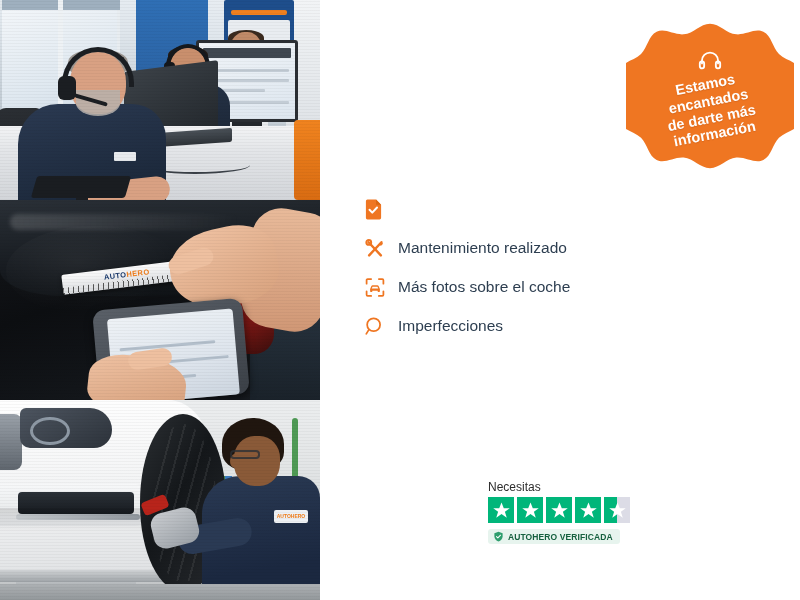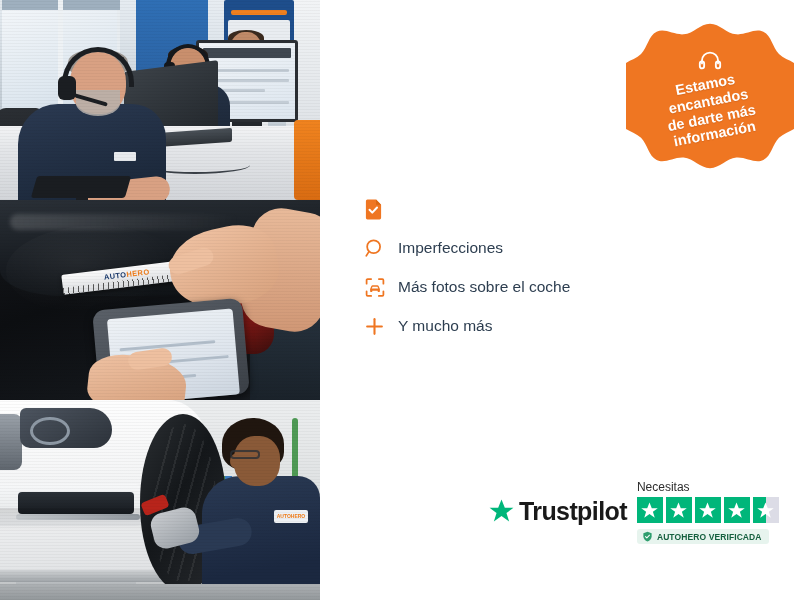--- a/index.html
+++ b/index.html
@@ -702,29 +702,32 @@
       <li class="feature-item">
         <span class="feature-icon">
           <svg width="19" height="23" viewBox="0 0 20 24" aria-hidden="true">
             <path d="M2 3.2A1.6 1.6 0 0 1 3.6 1.6h9.1L18 6.9v13.9a1.6 1.6 0 0 1-1.6 1.6H3.6A1.6 1.6 0 0 1 2 20.8z" fill="#ef7622"></path>
             <path d="M12.7 1.6 18 6.9h-5.3z" fill="#d96712"></path>
             <path d="M5.8 12.3l2.9 3 5-5.4" fill="none" stroke="#ffffff" stroke-width="2.1" stroke-linecap="round" stroke-linejoin="round"></path>
           </svg>
         </span>
       </li>
 
-
       <li class="feature-item">
         <span class="feature-icon">
-          <svg width="21" height="21" viewBox="0 0 24 24" aria-hidden="true">
-            <circle cx="11" cy="10" r="7.4" fill="none" stroke="#ef7622" stroke-width="2"></circle>
-            <line x1="5.6" y1="15.6" x2="2.6" y2="20.4" stroke="#ef7622" stroke-width="2" stroke-linecap="round"></line>
+          <svg width="22" height="22" viewBox="0 0 24 24" aria-hidden="true">
+            <g stroke="#ef7622" stroke-width="2.6" stroke-linecap="round">
+              <line x1="5" y1="4.6" x2="18.4" y2="19"></line>
+              <line x1="19" y1="4.6" x2="5.6" y2="19"></line>
+            </g>
+            <circle cx="5.2" cy="4.8" r="2.6" fill="none" stroke="#ef7622" stroke-width="2.2"></circle>
+            <path d="M18.8 4.2l2 2-2.4 2.4-2-2z" fill="#ef7622"></path>
           </svg>
         </span>
-        <span class="feature-label">Imperfecciones</span>
+        <span class="feature-label">Mantenimiento realizado</span>
       </li>
 
       <li class="feature-item">
         <span class="feature-icon">
           <svg width="22" height="21" viewBox="0 0 24 24" aria-hidden="true">
             <g fill="none" stroke="#ef7622" stroke-width="2" stroke-linecap="round">
               <path d="M2.4 7.6V3.6a1.2 1.2 0 0 1 1.2-1.2h4"></path>
               <path d="M21.6 7.6V3.6a1.2 1.2 0 0 0-1.2-1.2h-4"></path>
               <path d="M2.4 16.4v4a1.2 1.2 0 0 0 1.2 1.2h4"></path>
               <path d="M21.6 16.4v4a1.2 1.2 0 0 1-1.2 1.2h-4"></path>
@@ -732,41 +735,34 @@
             <path d="M6.4 13.6l1.5-3.3a1.5 1.5 0 0 1 1.4-.9h5.4a1.5 1.5 0 0 1 1.4.9l1.5 3.3v2.6a.8.8 0 0 1-.8.8h-1a.8.8 0 0 1-.8-.8v-.5H9v.5a.8.8 0 0 1-.8.8h-1a.8.8 0 0 1-.8-.8z" fill="#ef7622"></path>
             <path d="M8.2 13.2l1-2.1h5.6l1 2.1z" fill="#fdfdfd"></path>
           </svg>
         </span>
         <span class="feature-label">Más fotos sobre el coche</span>
       </li>
 
       <li class="feature-item">
         <span class="feature-icon">
           <svg width="21" height="21" viewBox="0 0 24 24" aria-hidden="true">
-            <g stroke="#ef7622" stroke-width="2.4" stroke-linecap="round">
-              <line x1="12" y1="3.6" x2="12" y2="20.4"></line>
-              <line x1="3.6" y1="12" x2="20.4" y2="12"></line>
-            </g>
+            <circle cx="11" cy="10" r="7.4" fill="none" stroke="#ef7622" stroke-width="2"></circle>
+            <line x1="5.6" y1="15.6" x2="2.6" y2="20.4" stroke="#ef7622" stroke-width="2" stroke-linecap="round"></line>
           </svg>
         </span>
-        <span class="feature-label">Y mucho más</span>
+        <span class="feature-label">Imperfecciones</span>
       </li>
+
     </ul>
 
     <p class="contact-text">
       <br>
     </p>
 
     <div class="trustpilot">
-      <div class="tp-logo">
-        <svg class="tp-logo-star" viewBox="0 0 24 24" aria-hidden="true">
-          <path d="M12 1.4l2.95 7.35H22.6l-6.2 4.6 2.4 7.45L12 16.1l-6.8 4.7 2.4-7.45-6.2-4.6h7.65z" fill="#00b67a"></path>
-        </svg>
-        <span class="tp-wordmark">Trustpilot</span>
-      </div>
 
       <div class="tp-rating">
         <span class="tp-excelente">Necesitas</span>
         <div class="tp-stars">
           <span class="tp-star-box">
             <svg class="tp-star-glyph" viewBox="0 0 24 24" aria-hidden="true">
                 <path d="M12 2l2.9 7.2H22.4l-6.1 4.5 2.35 7.3L12 16.3l-6.65 4.7 2.35-7.3-6.1-4.5h7.5z" fill="#ffffff"></path>
               </svg>
           </span>
           <span class="tp-star-box">

